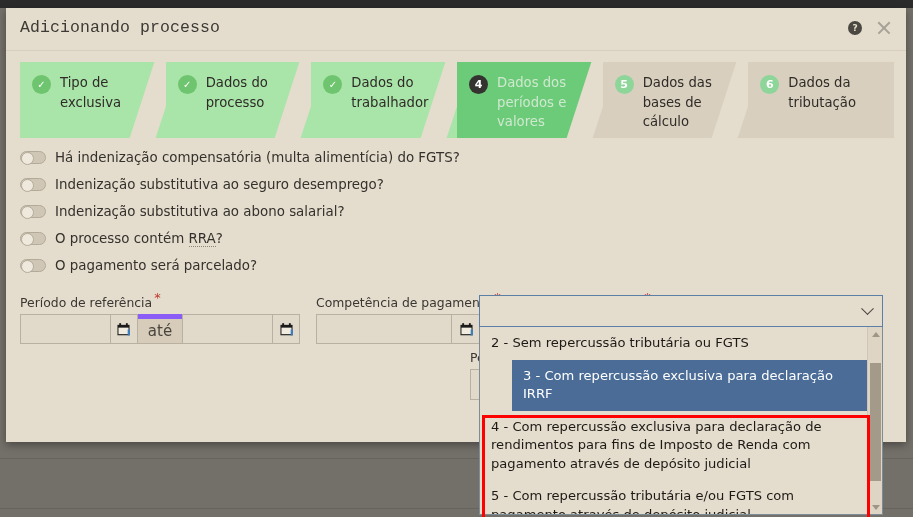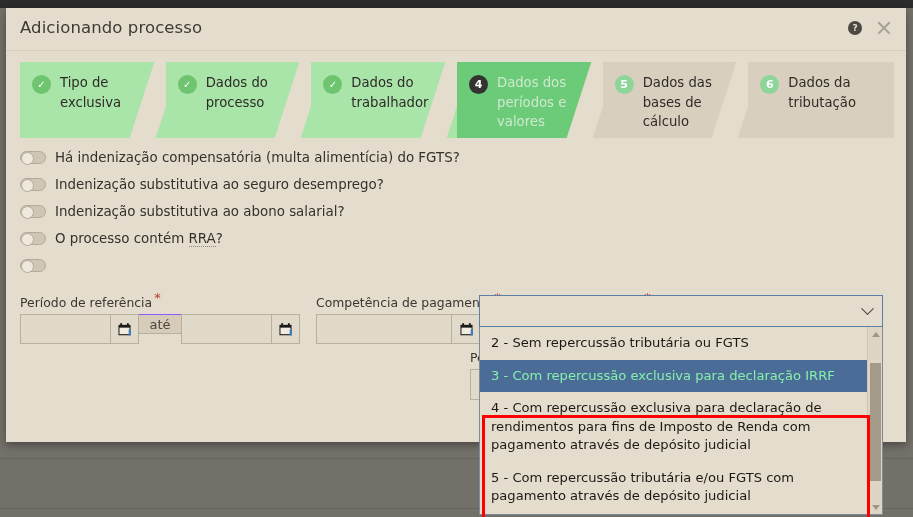--- a/index.html
+++ b/index.html
@@ -30,21 +30,21 @@
     background: #e4dccd;
     box-shadow: 0 3px 8px rgba(0,0,0,0.35);
   }
   .modal-header {
     position: relative;
     height: 43px;
     border-bottom: 1px solid #d6cdbc;
   }
   .modal-title {
     position: absolute; left: 14px; top: 10px;
-    font-size: 16.5px; color: #3d3a35; letter-spacing: .1px;
+    font-size: 16.5px; color: #3d3a35; letter-spacing: .1px; font-family: Liberation Mono, monospace;
   }
   .header-actions {
     position: absolute; right: 14px; top: 12px;
     display: flex; align-items: center; gap: 14px;
   }
   .help-icon {
     width: 14px; height: 14px; border-radius: 50%;
     background: #4b4741; color: #e4dccd;
     font-size: 9px; line-height: 14px; text-align: center;
     font-weight: bold; cursor: pointer; user-select: none;
@@ -137,24 +137,24 @@
     height: 30px; background: #e1d9c9;
     border: 1px solid #b8b0a0; border-right: none;
   }
   .cal-btn {
     width: 30px; height: 30px; background: #e1d9c9;
     border: 1px solid #b8b0a0;
     display: flex; align-items: center; justify-content: center;
     cursor: pointer;
   }
   .ate-box {
-    height: 20px; background: #d6ccb9;
-    border-top: 1px solid #8b5cf6; border-bottom: 1px solid #b8b0a0;
+    height: 30px; background: #d6ccb9;
+    border-top: 5px solid #8b5cf6; border-bottom: 1px solid #b8b0a0;
     display: flex; align-items: center; justify-content: center;
-    font-size: 13px; color: #4a453e; padding: 0 10px;
+    font-size: 15px; color: #4a453e; padding: 0 10px;
   }
   .selbox {
     height: 31px; background: #e1d9c9;
     border: 1px solid #b8b0a0;
     display: flex; align-items: center; justify-content: flex-end;
     padding-right: 9px; cursor: pointer;
   }
   .chev {
     width: 9px; height: 9px;
     border-right: 1.6px solid #4a453e; border-bottom: 1.6px solid #4a453e;
@@ -180,21 +180,21 @@
     border-top: none;
     height: 188px;
     display: flex;
   }
   .dd-items { flex: 1 1 auto; position: relative; overflow: hidden; }
   .dd-item {
     padding: 7px 11px;
     font-size: 13.1px; line-height: 18.5px; color: #1d1a16;
     cursor: pointer;
   }
-  .dd-item.sel { background: #4a6c96; color: #86efac; }
+  .dd-item.sel { background: #4a6c96; color: #ffffff; margin-left: 32px; }
   .dd-highlight {
     position: absolute; left: 2px; top: 88px;
     width: 388px; height: 112px;
     border: 3px solid #ff0000;
     pointer-events: none; z-index: 40;
   }
   .dd-scroll {
     width: 15px; background: #ded5c4;
     border-left: 1px solid #cfc6b5;
     position: relative; flex: 0 0 auto;
@@ -286,20 +286,21 @@
         <div class="toggle-row">
           <div class="switch"></div>
           <div class="toggle-label">Indenização substitutiva ao abono salarial?</div>
         </div>
         <div class="toggle-row">
           <div class="switch"></div>
           <div class="toggle-label">O processo contém <span class="dotted">RRA</span>?</div>
         </div>
         <div class="toggle-row">
           <div class="switch"></div>
+          <div class="toggle-label">O pagamento será parcelado?</div>
         </div>
       </div>
 
     <div class="fields">
 
       <div class="row1">
 
         <div class="grp" style="left:0px;width:280px;">
           <div class="field-label"><span>Período de referência</span><span class="req">*</span></div>
           <div class="ctrl-row">

